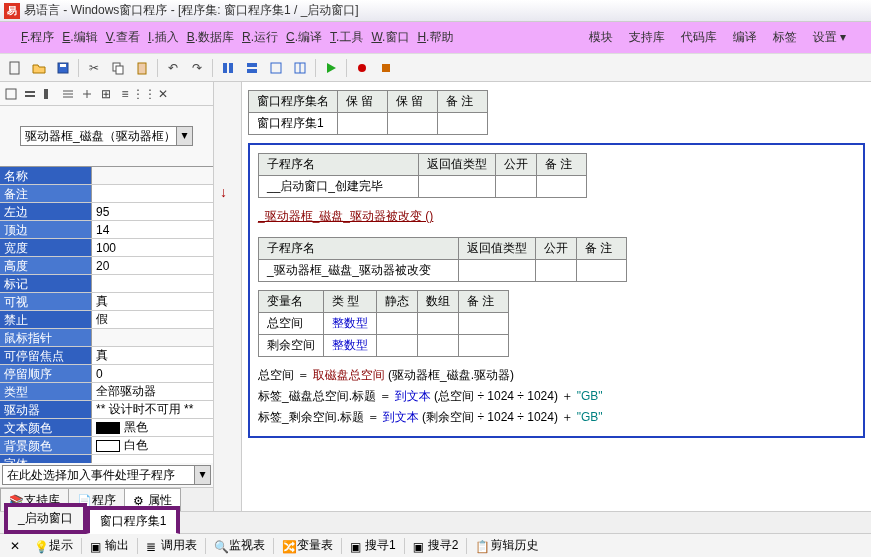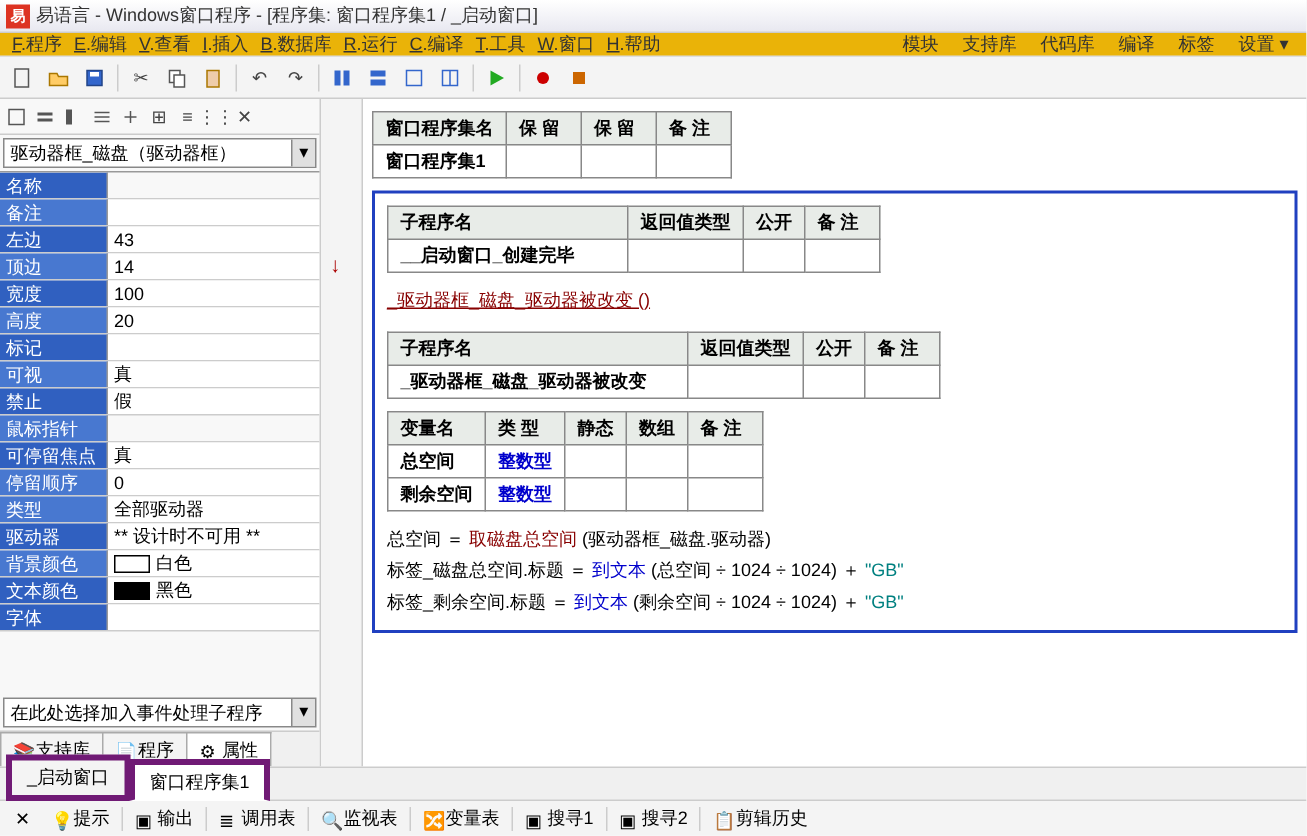--- a/index.html
+++ b/index.html
@@ -1,50 +1,50 @@
 <!DOCTYPE html>
 <html><head>
 <meta charset="utf-8">
 <style>
 *{box-sizing:border-box;margin:0;padding:0;font-family:"Microsoft YaHei","SimSun",sans-serif;font-size:12px;user-select:none}
 body{background:#f0f0f0;width:871px;height:557px;overflow:hidden;display:flex;flex-direction:column}
 .titlebar{background:linear-gradient(#fff,#e8e8f0);height:22px;display:flex;align-items:center;padding:0 4px;border-bottom:1px solid #ccc}
 .app-icon{width:16px;height:16px;background:#d32;margin-right:4px;display:inline-flex;align-items:center;justify-content:center;color:#fff;font-size:10px;font-weight:bold}
 .titlebar-text{color:#333}
-.menubar{background:#eab308;height:16px;display:flex;align-items:center;padding:0 4px;border-bottom:1px solid #ddd}
+.menubar{background:#f0abfc;height:32px;display:flex;align-items:center;padding:0 17px;border-bottom:1px solid #ddd}
 .menubar .menu-item{padding:2px 4px;cursor:pointer;color:#333}
 .menubar .menu-item u{text-decoration:underline}
 .menubar .right{margin-left:auto;display:flex}
 .menubar .right .menu-item{padding:2px 8px}
 .toolbar{background:#f4f4f4;height:28px;display:flex;align-items:center;padding:0 4px;border-bottom:1px solid #ccc;gap:2px}
 .tb-btn{width:22px;height:22px;border:1px solid transparent;display:inline-flex;align-items:center;justify-content:center;cursor:pointer;color:#444}
 .tb-sep{width:1px;height:18px;background:#ccc;margin:0 2px}
 .main{flex:1;display:flex;overflow:hidden}
 .left-panel{width:214px;background:#f8f8f8;border-right:1px solid #ccc;display:flex;flex-direction:column}
 .toolbar2{height:24px;display:flex;align-items:center;padding:0 2px;border-bottom:1px solid #ccc;gap:1px}
 .combo{display:flex;align-items:center;border:1px solid #888;background:#fff;height:20px}
 .combo-text{flex:1;padding:0 4px;white-space:nowrap;overflow:hidden}
 .combo-btn{width:16px;height:18px;background:#e0e0e0;border-left:1px solid #888;text-align:center;line-height:16px;cursor:pointer}
 .prop-grid{flex:1;overflow:auto;border-top:1px solid #999}
 .prop-row{display:flex;height:18px;border-bottom:1px solid #ccc}
-.prop-name{width:72px;background:#3060c0;color:#fff;padding:1px 4px;border-right:1px solid #999;white-space:nowrap}
+.prop-name{width:92px;background:#3060c0;color:#fff;padding:1px 4px;border-right:1px solid #999;white-space:nowrap}
 .prop-name.alt{background:#4878d0}
 .prop-val{flex:1;background:#fff;padding:1px 4px;display:flex;align-items:center;white-space:nowrap;overflow:hidden}
 .prop-val .ellipsis-btn{margin-left:auto;width:18px;height:14px;border:1px solid #888;background:#e8e8e8;text-align:center;line-height:10px;cursor:pointer}
 .color-swatch{width:24px;height:12px;border:1px solid #000;margin-right:4px;display:inline-block}
 .event-combo{margin:2px;height:20px}
 .left-tabs{height:24px;display:flex;border-top:1px solid #ccc;background:#f0f0f0}
 .left-tab{flex:0 0 auto;padding:3px 8px;border:1px solid #aaa;border-bottom:none;background:#f4f4f4;margin-right:-1px;cursor:pointer;display:flex;align-items:center;gap:3px}
 .left-tab.active{background:#fff}
 .left-tab .tab-icon{width:12px;height:12px;display:inline-block}
 .gutter{width:28px;background:#f4f4f4;border-right:1px solid #ccc;position:relative}
 .gutter-mark{position:absolute;left:6px;color:#a00;font-size:14px}
 .editor{flex:1;background:#fff;overflow:auto;padding:8px 6px;position:relative}
 .code-table{border-collapse:collapse;margin-bottom:8px}
-.code-table td,.code-table th{border:1px solid #888;padding:2px 8px;background:#fff;text-align:left;font-weight:bold}
+.code-table td,.code-table th{border:1px solid #888;padding:2px 8px;background:#fff;text-align:left;font-weight:normal}
 .code-table th{background:#e8ece8}
 .code-table .hdr{background:#e8ece8}
 .code-block{border:2px solid #2040c0;padding:8px;margin-top:4px}
 .code-line{padding:2px 0;white-space:nowrap}
 .code-line .kw{color:#000}
 .code-line .var{color:#000}
 .code-line .func{color:#880000}
 .code-line .blue{color:#0000cc}
 .code-line .str{color:#008080}
 .code-line .op{color:#000}
@@ -193,38 +193,38 @@
       <span class="tb-btn" style="width:18px;height:18px">
           <svg width="12" height="12">
             <path d="M2 6h8M6 2v8" stroke="#555"></path>
           </svg>
         </span>
       <span class="tb-btn" style="width:18px;height:18px">⊞</span>
       <span class="tb-btn" style="width:18px;height:18px">≡</span>
       <span class="tb-btn" style="width:18px;height:18px">⋮⋮</span>
       <span class="tb-btn" style="width:18px;height:18px">✕</span>
     </div>
-    <div class="combo" style="margin:2px">
+    <div class="combo" style="margin:20px">
       <span class="combo-text">驱动器框_磁盘（驱动器框）</span>
       <span class="combo-btn">▾</span>
     </div>
     <div class="prop-grid" id="prop-grid">
         <div class="prop-row">
           <div class="prop-name">名称</div>
         </div>
         <div class="prop-row">
           <div class="prop-name alt">备注</div>
           <div class="prop-val">
             <span></span>
           </div>
         </div>
         <div class="prop-row">
           <div class="prop-name">左边</div>
           <div class="prop-val">
-            <span>43</span>
+            <span>95</span>
           </div>
         </div>
         <div class="prop-row">
           <div class="prop-name alt">顶边</div>
           <div class="prop-val">
             <span>14</span>
           </div>
         </div>
         <div class="prop-row">
           <div class="prop-name">宽度</div>
@@ -274,34 +274,34 @@
         <div class="prop-row">
           <div class="prop-name alt">类型</div>
           <div class="prop-val">
             <span>全部驱动器</span>
           </div>
         </div>
         <div class="prop-row">
           <div class="prop-name">驱动器</div>
           <div class="prop-val">
             <span>** 设计时不可用 **</span>
+          </div>
+        </div>
+        <div class="prop-row">
+          <div class="prop-name">文本颜色</div>
+          <div class="prop-val">
+            <span class="color-swatch" style="background: rgb(0, 0, 0);"></span>
+            <span>黑色</span>
           </div>
         </div>
         <div class="prop-row">
           <div class="prop-name alt">背景颜色</div>
           <div class="prop-val">
             <span class="color-swatch" style="background: rgb(255, 255, 255);"></span>
             <span>白色</span>
-          </div>
-        </div>
-        <div class="prop-row">
-          <div class="prop-name">文本颜色</div>
-          <div class="prop-val">
-            <span class="color-swatch" style="background: rgb(0, 0, 0);"></span>
-            <span>黑色</span>
           </div>
         </div>
         <div class="prop-row">
           <div class="prop-name">字体</div>
           <div class="prop-val">
             <span></span>
           </div>
         </div>
       </div>
     <div class="combo event-combo">

